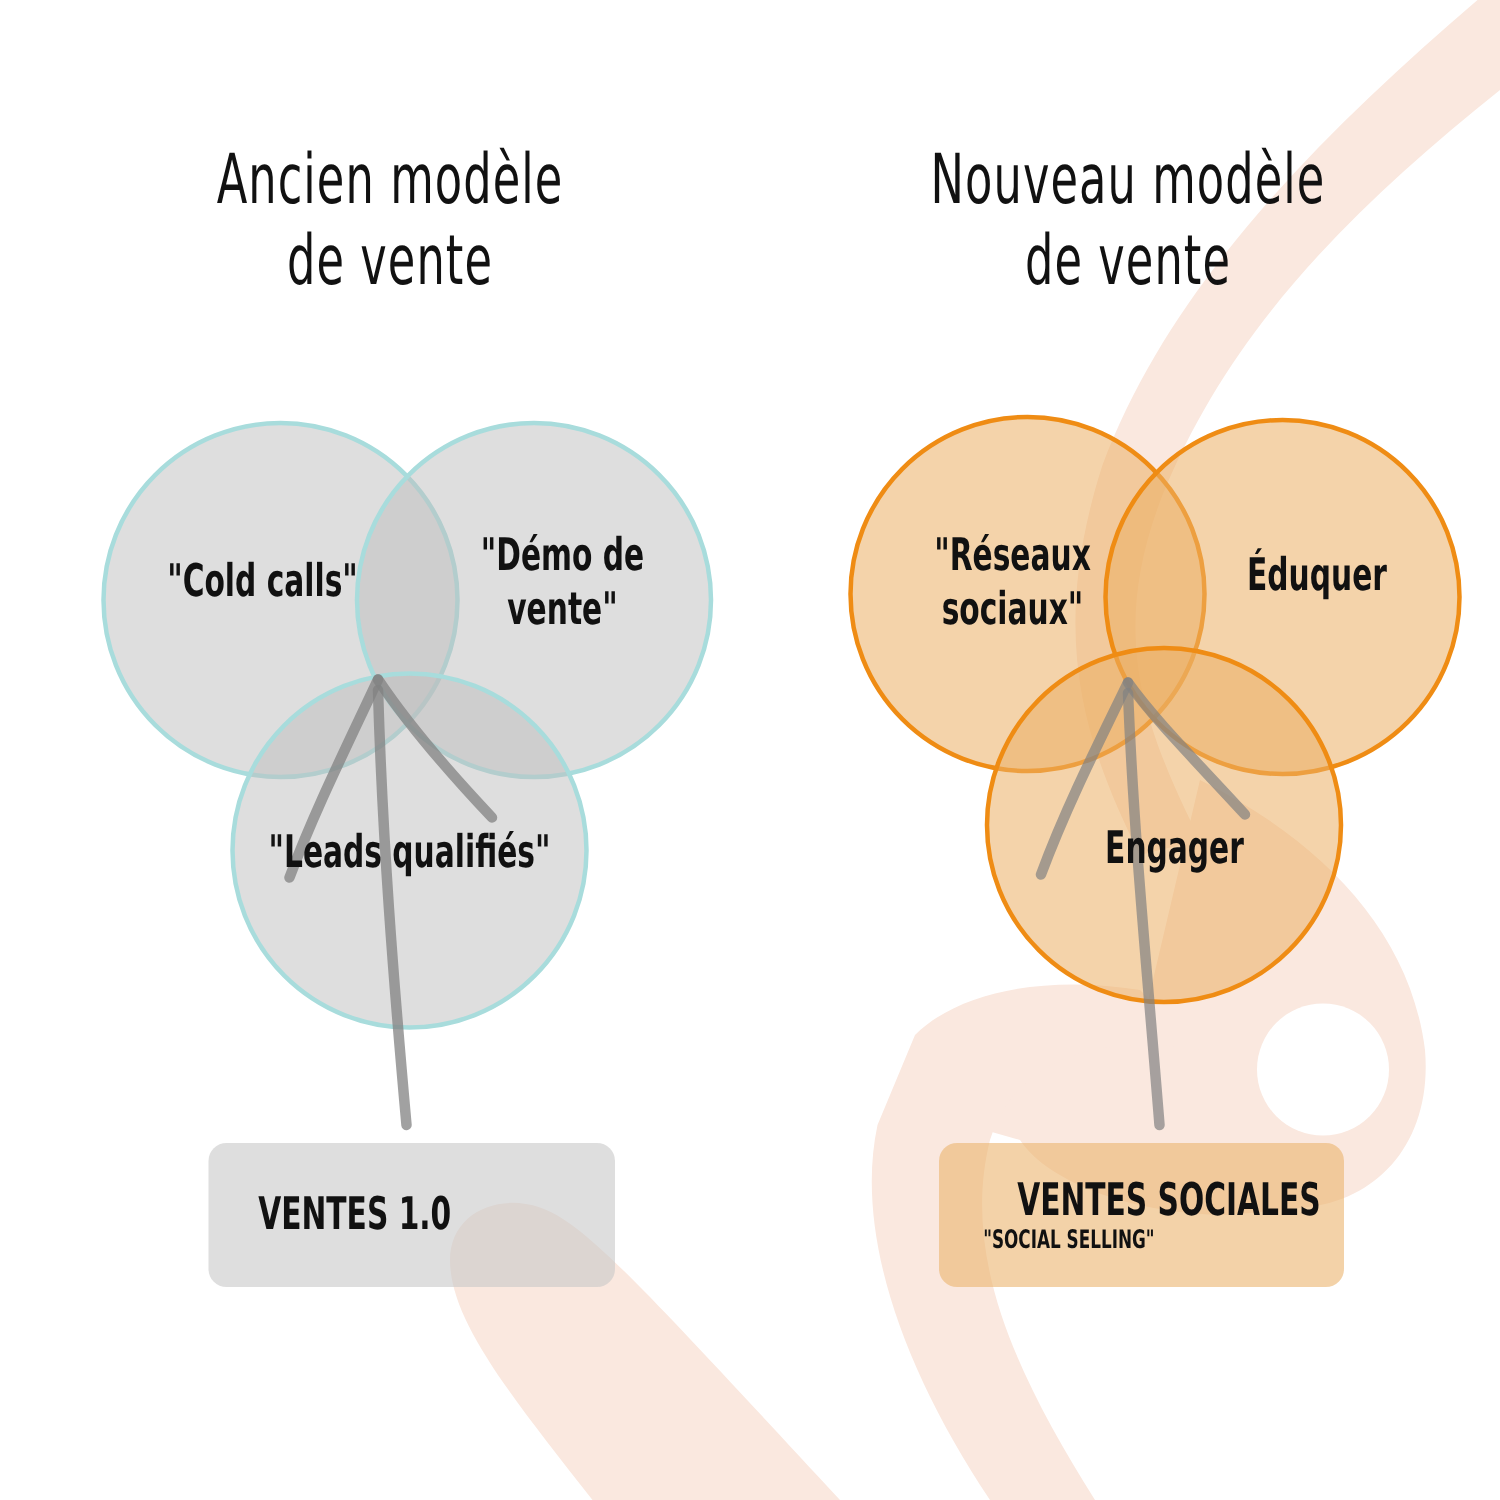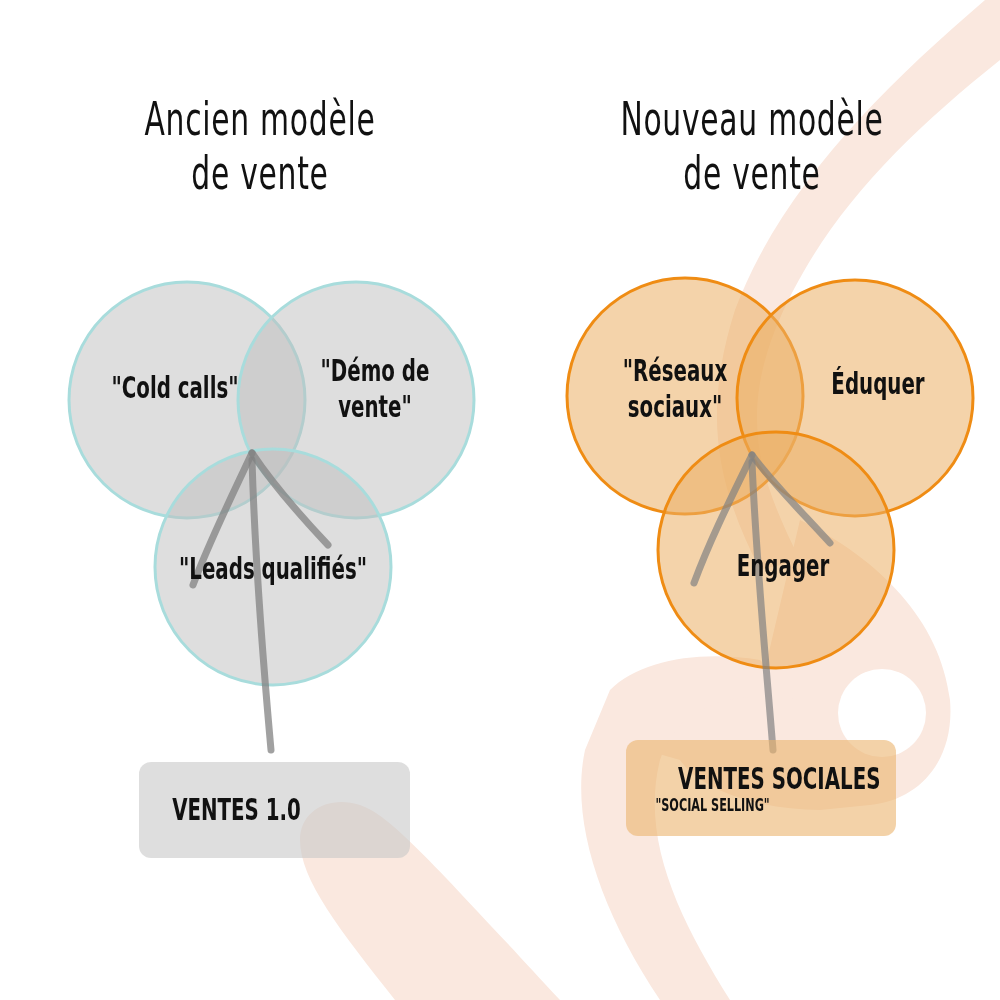--- a/index.html
+++ b/index.html
@@ -23,21 +23,21 @@
       position: absolute; z-index: 4; color: #111111; text-align: center;
       font-family: "DejaVu Sans", sans-serif; font-weight: bold;
       font-size: 30px; line-height: 36px; white-space: nowrap;
       transform: scaleX(0.66); transform-origin: center center;
     }
     .box {
       position: absolute; z-index: 3; border-radius: 12px;
       display: flex; flex-direction: column; align-items: flex-start; justify-content: center;
     }
     .box-left { left: 139px; top: 762px; width: 271px; height: 96px; background: rgba(200,200,200,0.6); }
-    .box-right { left: 626px; top: 740px; width: 270px; height: 96px; background: rgba(235,180,110,0.6); }
+    .box-right { left: 626px; top: 762px; width: 270px; height: 96px; background: rgba(235,180,110,0.6); }
     .box-title {
       color: #111111; font-family: "DejaVu Sans", sans-serif; font-weight: bold;
       font-size: 30px; line-height: 34px; white-space: nowrap;
       transform: scaleX(0.66);
     }
     .box-sub {
       color: #111111; font-family: "DejaVu Sans", sans-serif; font-weight: bold;
       font-size: 17px; line-height: 18px; white-space: nowrap;
       transform: scaleX(0.66);
     }

